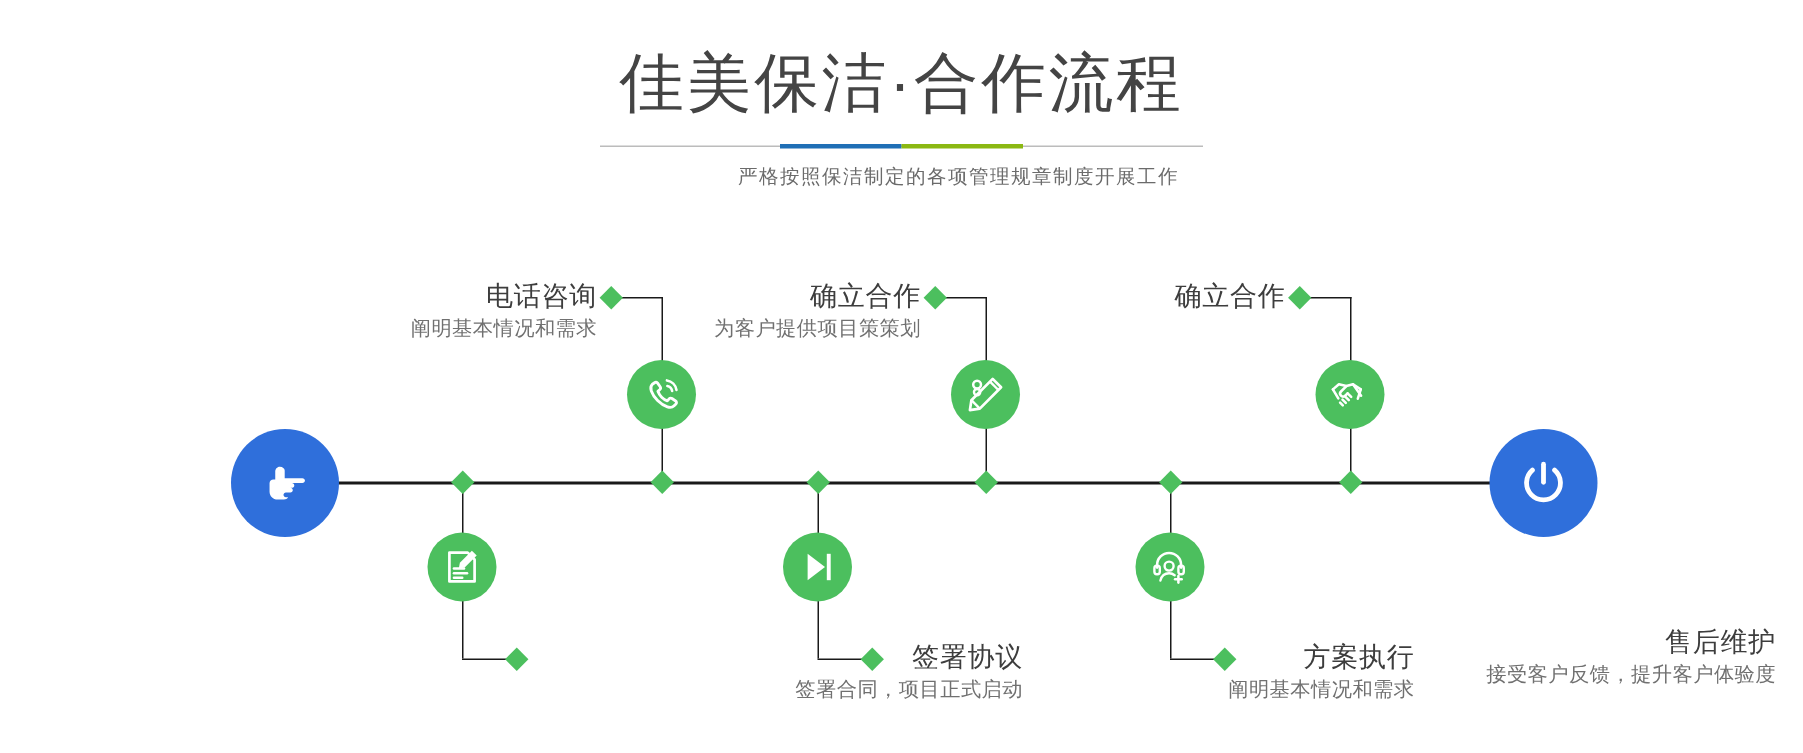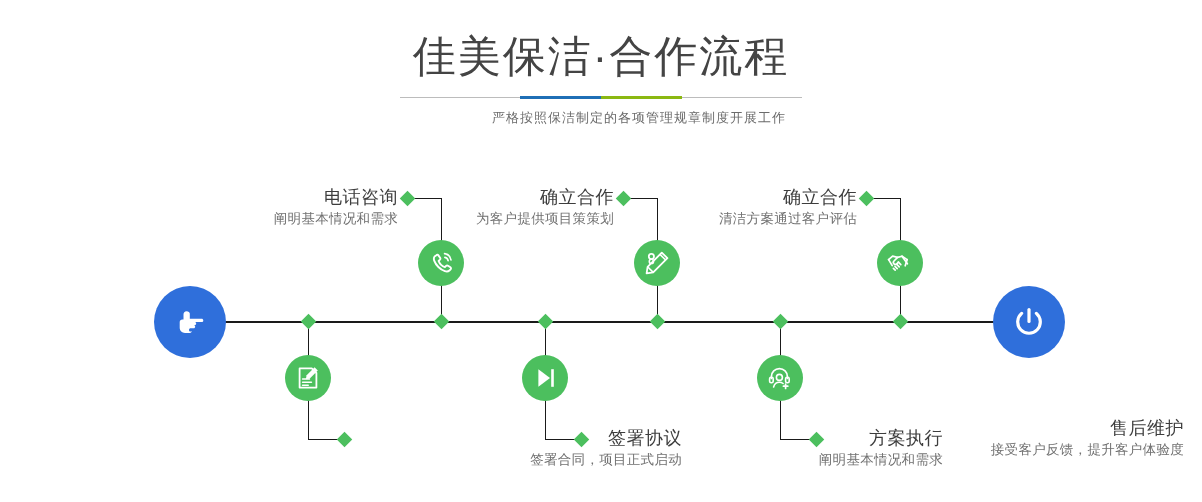--- a/index.html
+++ b/index.html
@@ -286,21 +286,20 @@
         <path fill="none" stroke="#ffffff" stroke-width="1.7" stroke-linejoin="round" stroke-linecap="round" d="M2.6 10.6l4.0-3.4l5.0 1.2l4.4-1.2l5.2 3.4"></path>
         <path fill="none" stroke="#ffffff" stroke-width="1.7" stroke-linejoin="round" stroke-linecap="round" d="M11.6 8.4L8.0 12.0c-0.8 0.8-0.8 2.0 0 2.8c0.8 0.8 2.0 0.8 2.8 0l1.6-1.6"></path>
         <path fill="none" stroke="#ffffff" stroke-width="1.7" stroke-linejoin="round" stroke-linecap="round" d="M12.4 13.2l2.4 2.4M10.8 15.4l2.4 2.4M9.0 17.4l2.2 2.2M7.4 19.4l1.8 1.8"></path>
         <path fill="none" stroke="#ffffff" stroke-width="1.7" stroke-linejoin="round" stroke-linecap="round" d="M16.0 7.2l5.4 7.6"></path>
         <path fill="none" stroke="#ffffff" stroke-width="1.7" stroke-linecap="round" d="M2.6 10.6l3.6 6.0M21.2 10.6l-2.0 6.2"></path>
       </svg>
     </span>
   </div>
   <div class="label up" style="left:565px; top:186px; width:292px;">
     <div class="l-title">确立合作</div>
-    <div class="l-desc">清洁方案通过客户评估</div>
   </div>
 
   <div class="diamond" style="left:775px; top:316px;"></div>
   <div class="vline" style="left:780px; top:321px; height:118px;"></div>
   <div class="hline" style="left:780px; top:439px; width:36px;"></div>
   <div class="diamond" style="left:811px; top:434px;"></div>
   <div class="node-circle" style="left:757px; top:355px;">
     <span>
       <svg width="28" height="28" viewBox="0 0 28 28">
         <path fill="none" stroke="#ffffff" stroke-width="1.7" stroke-linecap="round" d="M5.4 14.4v-1.8a8.0 8.0 0 0 1 16.0 0v1.8"></path>

